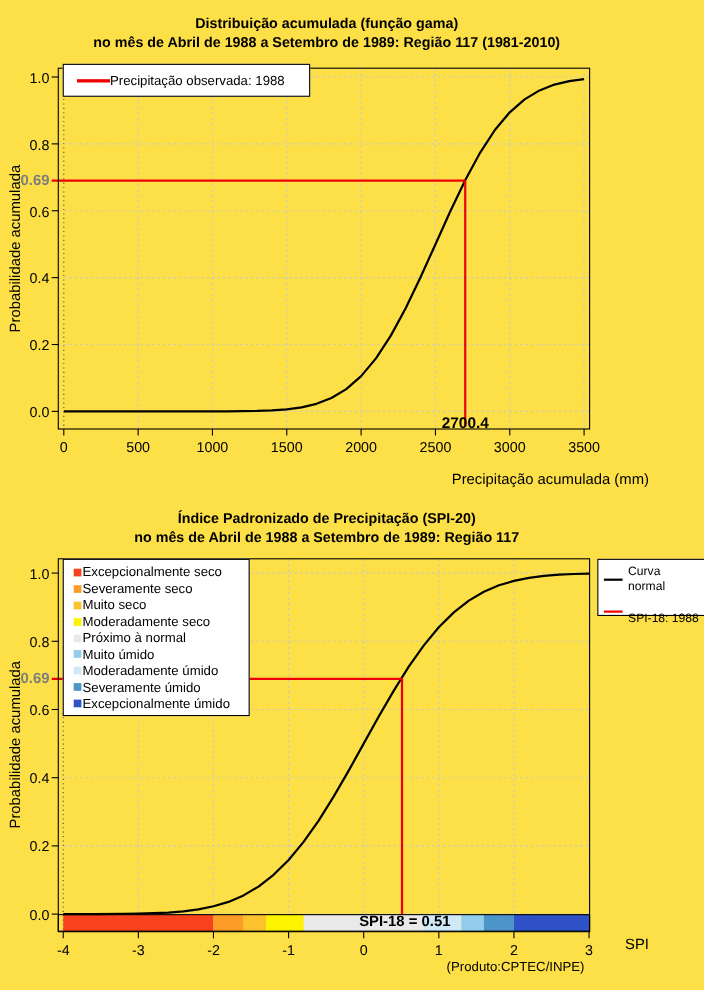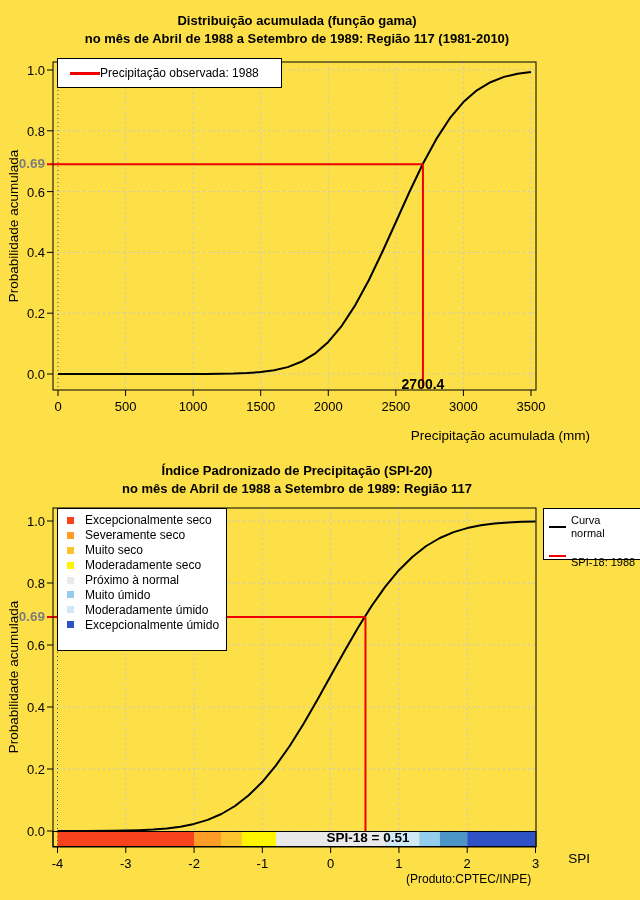--- a/index.html
+++ b/index.html
@@ -11,21 +11,21 @@
   .ytitle{width:220px;height:16px;left:-96px;text-align:center;font-size:13.5px;
           transform:rotate(-90deg);}
   .ticklab{font-size:13px;line-height:15px;}
   .marker069{left:0;width:45px;text-align:right;font-weight:bold;font-size:13.5px;color:#7d7d7d;}
   .annot{font-weight:bold;text-align:center;}
   .legendbox{background:#fff;border:1px solid #000;box-sizing:border-box;}
   #legend1{left:57px;top:58px;width:225px;height:30px;display:flex;align-items:center;
            padding-left:12px;font-size:12px;}
   #legend1 .sample{width:30px;height:3px;}
   #legend2{left:57px;top:508px;width:170px;height:143px;padding-top:4px;font-size:12px;}
-  #legend2 .lrow{height:14.9px;display:flex;align-items:center;padding-left:9px;gap:11px;}
+  #legend2 .lrow{height:14.9px;display:flex;align-items:center;padding-left:9px;gap:1px;}
   #legend2 .sq{width:7px;height:7px;flex:0 0 auto;}
   #legend3{left:543px;top:508px;width:104px;height:52px;padding:3px 0 0 5px;font-size:11px;
            line-height:13px;}
   #legend3 .lrow{display:flex;align-items:center;gap:5px;margin-top:2px;}
   #legend3 .sample{width:17px;height:2px;flex:0 0 auto;}
   .footnote{font-size:12px;}
 </style>
 </head>
 <body>
 
@@ -151,20 +151,24 @@
       </div>
       <div class="lrow">
         <div class="sq" style="background: rgb(146, 205, 238);"></div>
         <span>Muito úmido</span>
       </div>
       <div class="lrow">
         <div class="sq" style="background: rgb(207, 233, 247);"></div>
         <span>Moderadamente úmido</span>
       </div>
       <div class="lrow">
+        <div class="sq" style="background: rgb(77, 148, 201);"></div>
+        <span>Severamente úmido</span>
+      </div>
+      <div class="lrow">
         <div class="sq" style="background: rgb(46, 82, 198);"></div>
         <span>Excepcionalmente úmido</span>
       </div>
     </div>
 
   <div id="legend3" class="abs legendbox">
     <div class="lrow">
       <div class="sample" id="l3s0" style="background: rgb(0, 0, 0);"></div>
       <div style="width:64px;">Curva normal</div>
     </div>

